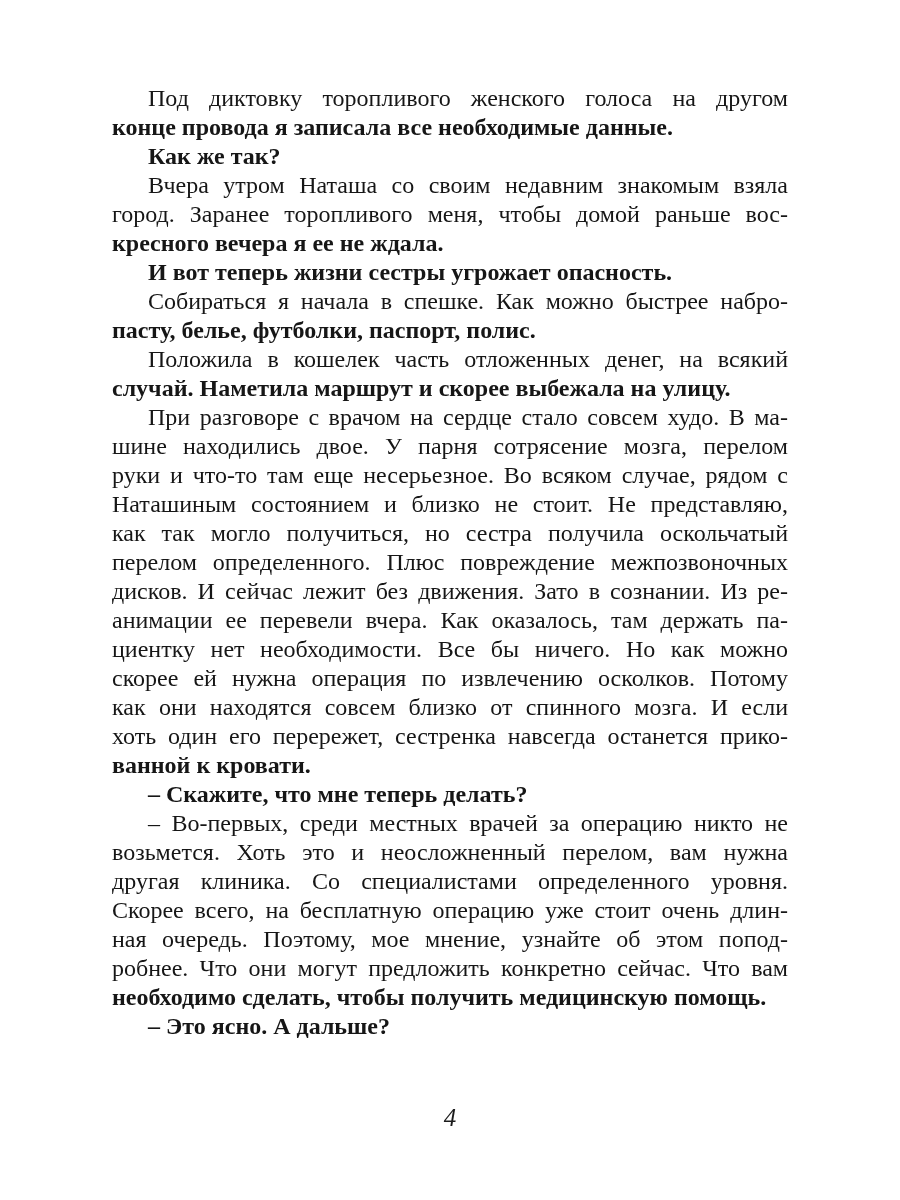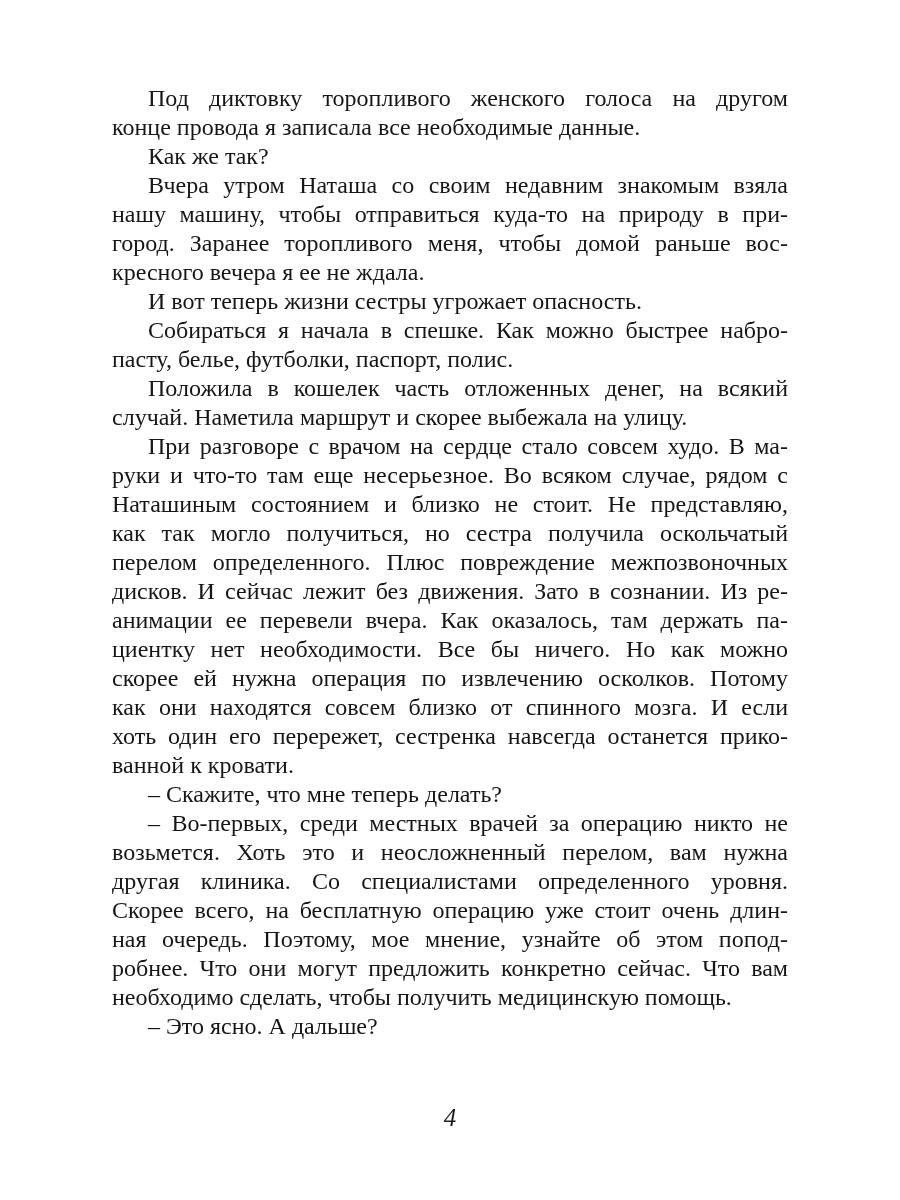--- a/index.html
+++ b/index.html
@@ -24,20 +24,21 @@
     width: 676px;
     font-size: 24px;
     line-height: 29px;
   }
   .line {
     text-align: justify;
     text-align-last: justify;
   }
   .line.last {
     text-align-last: left;
+    font-weight: bold;
   }
   .line.indent {
     text-indent: 36px;
   }
   .page-number {
     position: absolute;
     top: 1103px;
     left: 0;
     width: 900px;
     text-align: center;
@@ -49,29 +50,29 @@
 </style>
 </head>
 <body>
 
 <div class="page">
   <div class="text-block">
       <div class="line indent">Под диктовку торопливого женского голоса на другом</div>
       <div class="line last">конце провода я записала все необходимые данные.</div>
       <div class="line indent last">Как же так?</div>
       <div class="line indent">Вчера утром Наташа со своим недавним знакомым взяла</div>
-      <div class="line">нашу машину, чтобы отправиться куда-то на природу в при-</div>
       <div class="line">город. Заранее торопливого меня, чтобы домой раньше вос-</div>
       <div class="line last">кресного вечера я ее не ждала.</div>
       <div class="line indent last">И вот теперь жизни сестры угрожает опасность.</div>
       <div class="line indent">Собираться я начала в спешке. Как можно быстрее набро-</div>
       <div class="line last">пасту, белье, футболки, паспорт, полис.</div>
       <div class="line indent">Положила в кошелек часть отложенных денег, на всякий</div>
       <div class="line last">случай. Наметила маршрут и скорее выбежала на улицу.</div>
       <div class="line indent">При разговоре с врачом на сердце стало совсем худо. В ма-</div>
+      <div class="line">шине находились двое. У парня сотрясение мозга, перелом</div>
       <div class="line">руки и что-то там еще несерьезное. Во всяком случае, рядом с</div>
       <div class="line">Наташиным состоянием и близко не стоит. Не представляю,</div>
       <div class="line">как так могло получиться, но сестра получила оскольчатый</div>
       <div class="line">перелом определенного. Плюс повреждение межпозвоночных</div>
       <div class="line">дисков. И сейчас лежит без движения. Зато в сознании. Из ре-</div>
       <div class="line">анимации ее перевели вчера. Как оказалось, там держать па-</div>
       <div class="line">циентку нет необходимости. Все бы ничего. Но как можно</div>
       <div class="line">скорее ей нужна операция по извлечению осколков. Потому</div>
       <div class="line">как они находятся совсем близко от спинного мозга. И если</div>
       <div class="line">хоть один его перережет, сестренка навсегда останется прико-</div>

